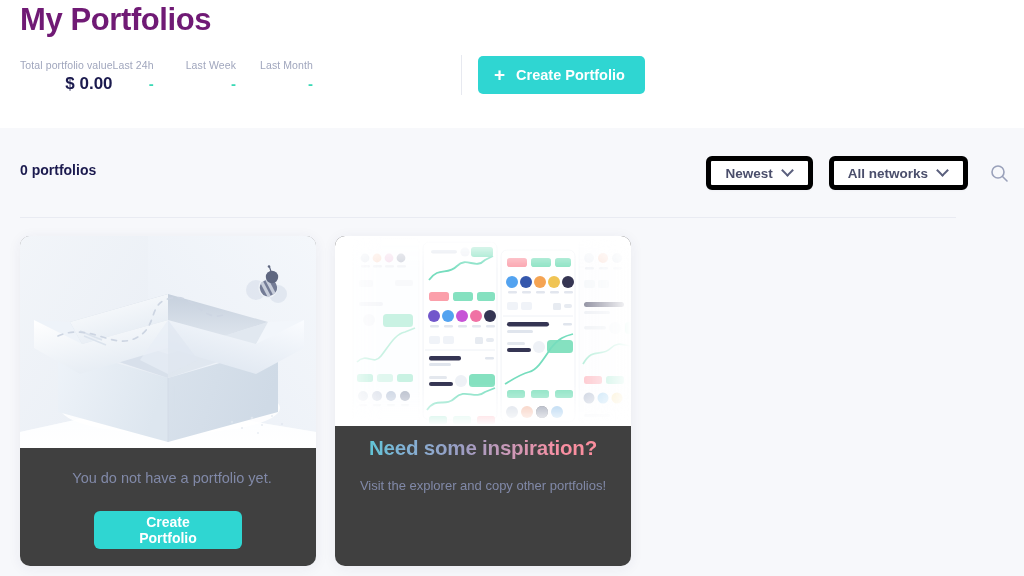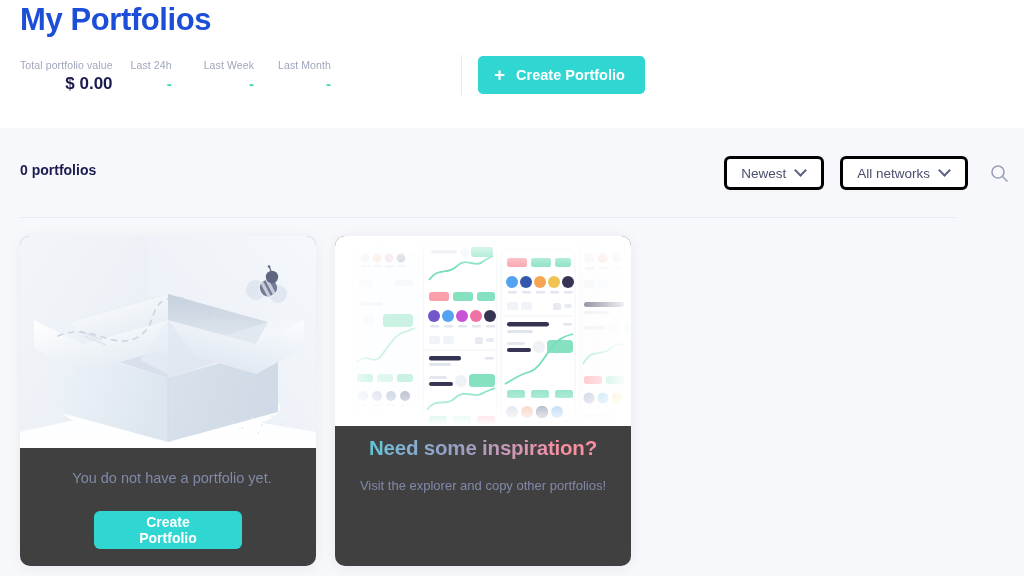--- a/index.html
+++ b/index.html
@@ -25,21 +25,21 @@
     padding: 0 20px;
   }
 
   .page-title {
     position: absolute;
     left: 20px;
     top: 2px;
     font-size: 31px;
     font-weight: bold;
     letter-spacing: -0.4px;
-    color: #1d4ed8;
+    color: #701a75;
   }
 
   .stats-row {
     position: absolute;
     left: 20px;
     top: 58px;
     display: flex;
     align-items: flex-start;
   }
 
@@ -59,21 +59,21 @@
     margin-top: 1px;
     white-space: nowrap;
     text-align: right;
   }
   .stat-value.dash {
     color: #3ad9b5;
     font-weight: bold;
     font-size: 15px;
   }
 
-  .stat.total { margin-right: 18px; }
+  .stat.total { }
   .stat.d24 { margin-right: 24px; }
   .stat.dweek { margin-right: 24px; margin-left: 8px; }
   .stat.dmonth { margin-right: 30px; }
 
   .overview-btn {
     position: absolute;
     left: 311px;
     top: 57px;
     width: 135px;
     height: 36px;
@@ -143,30 +143,31 @@
     right: 56px;
     top: 28px;
     display: flex;
     align-items: center;
     gap: 16px;
   }
 
   .select-pill {
     height: 34px;
     background: #ffffff;
-    border: 3px solid #000000;
+    border: 5px solid #000000;
     border-radius: 6px;
     display: flex;
     align-items: center;
     gap: 10px;
     padding: 0 14px;
     font-size: 13.5px;
     color: #4a4e6b;
     cursor: pointer;
     box-shadow: 0 1px 2px rgba(30,35,70,0.03);
+    font-weight: bold;
   }
 
   .chev {
     width: 11px; height: 11px;
     display: inline-block;
     position: relative;
     top: -2px;
     flex: none;
   }
   .chev::after {

